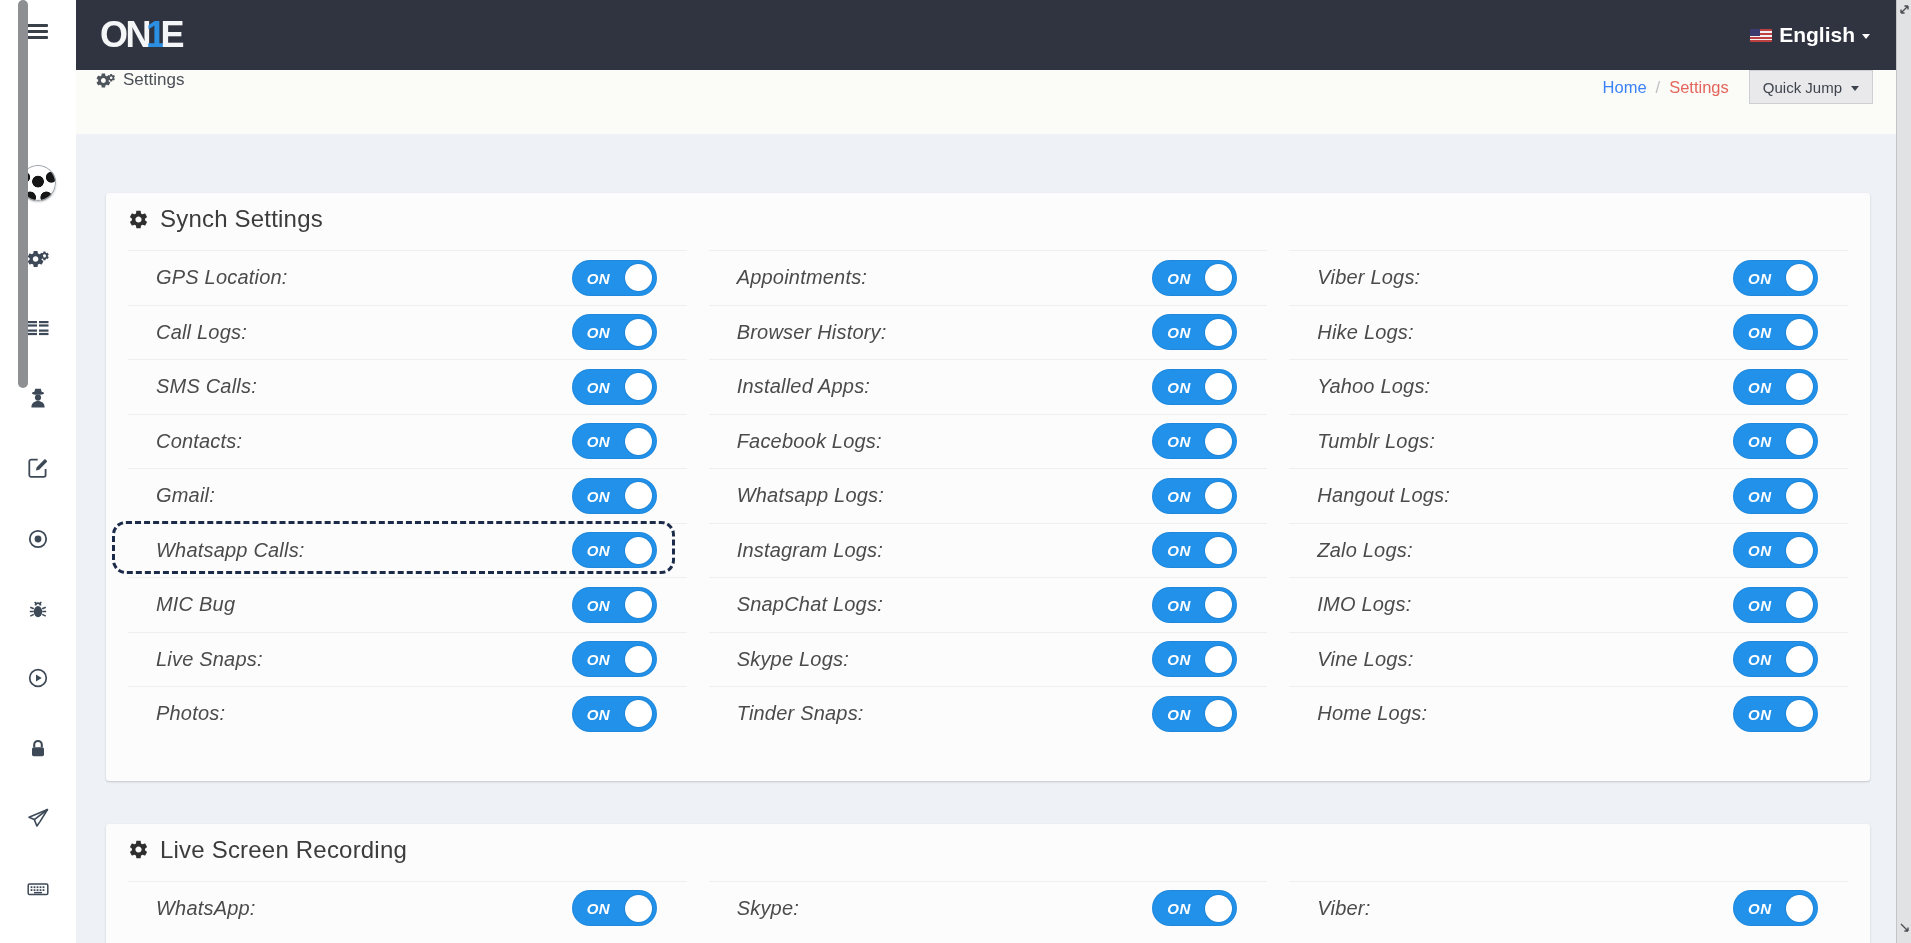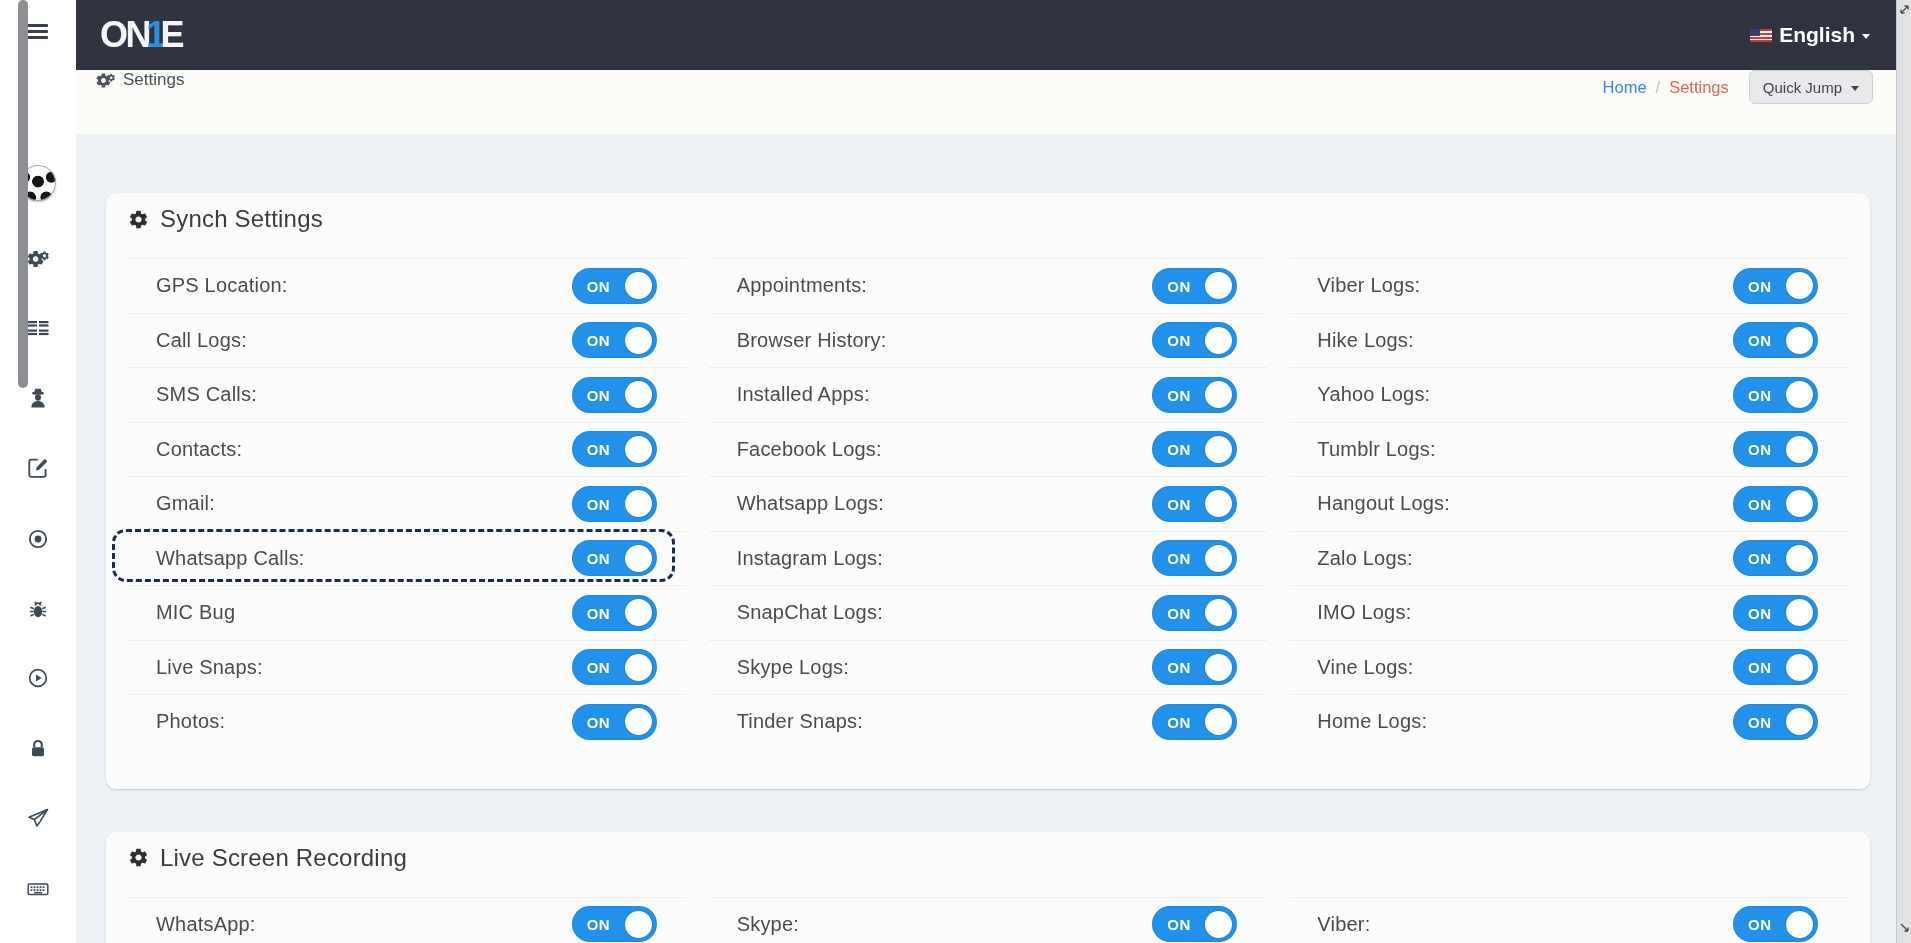--- a/index.html
+++ b/index.html
@@ -49,32 +49,32 @@
   .page-header{height:64px;background:#fbfbf8;display:flex;align-items:flex-start;padding:0 23px 0 19px;}
   .page-title{display:flex;align-items:center;gap:7px;color:#4a5056;font-size:17px;}
   .page-title .ticon{width:21px;height:17px;color:#4f555c;}
   .page-title .ticon svg{width:100%;height:100%;display:block;}
   .ph-right{margin-left:auto;display:flex;align-items:center;gap:20px;}
   .breadcrumb{display:flex;align-items:center;gap:9px;font-size:16.5px;}
   .bc-home{color:#3b82f6;cursor:pointer;}
   .bc-sep{color:#bcbfc2;}
   .bc-current{color:#e4655a;cursor:pointer;}
   .quick-jump{height:34px;display:flex;align-items:center;gap:9px;padding:0 13px;background:#e9e9eb;
-              border:1px solid #cdd0d3;border-radius:6px;color:#3e444d;font-size:15px;cursor:pointer;}
+              border:1px solid #cdd0d3;border-radius:0;color:#3e444d;font-size:15px;cursor:pointer;}
   .quick-jump .caret{border-top-color:#3e444d;}
 
   .content{padding:19px 26px 0 30px;}
-  .card{background:#fcfcfc;border-radius:10px;box-shadow:0 1px 2px rgba(40,50,60,.22);padding:0 22px 40px;}
+  .card{background:#fcfcfc;border-radius:3px;box-shadow:0 1px 2px rgba(40,50,60,.22);padding:0 22px 40px;}
   .card+.card{margin-top:43px;}
   .card-title{display:flex;align-items:center;gap:11px;height:52px;margin-top:40px;color:#3c3c3c;font-size:24px;}
   .card.compact .card-title{margin-top:22px;}
   .card-title .gicon{width:21px;height:21px;color:#2f2f2f;flex:0 0 auto;}
   .card-title .gicon svg{width:100%;height:100%;display:block;}
   .card-title h2{font-size:24px;font-weight:500;margin:0;letter-spacing:.2px;}
-  .rows-grid{display:grid;grid-template-columns:repeat(3,1fr);column-gap:22px;margin-top:13px;}
+  .rows-grid{display:grid;grid-template-columns:repeat(3,1fr);column-gap:22px;margin-top:5px;font-style:italic;}
   .row{position:relative;height:54.5px;border-top:1px solid #efefee;display:flex;align-items:center;
        justify-content:space-between;padding:0 30px 0 28px;}
   .row .lbl{font-size:20px;color:#4b4b4b;letter-spacing:.2px;}
   .toggle{position:relative;width:85px;height:36px;border-radius:18px;background:#2191ea;cursor:pointer;
           box-shadow:inset 0 0 0 1px rgba(0,0,0,.06);flex:0 0 auto;}
   .toggle .on{position:absolute;left:15px;top:50%;transform:translateY(-50%);
               color:#fff;font-size:15px;font-weight:bold;letter-spacing:.5px;}
   .toggle .knob{position:absolute;right:5px;top:4.5px;width:27px;height:27px;border-radius:50%;background:#fff;
                 box-shadow:0 0 2px rgba(0,0,0,.25);}
   .dash-outline{position:absolute;left:-16px;right:12px;top:-3px;height:53px;

